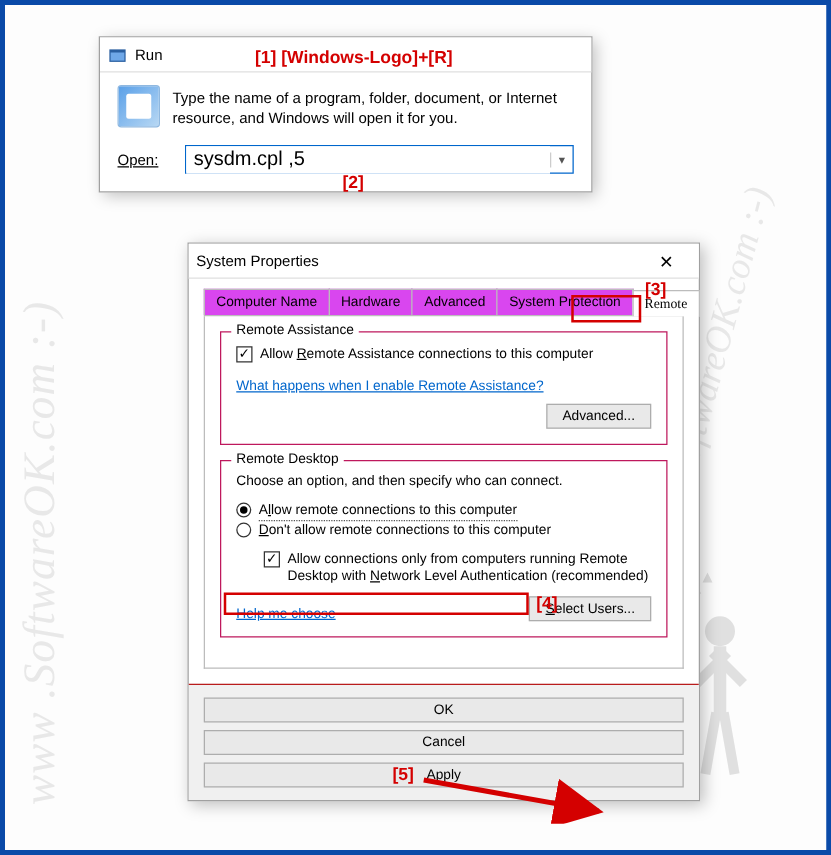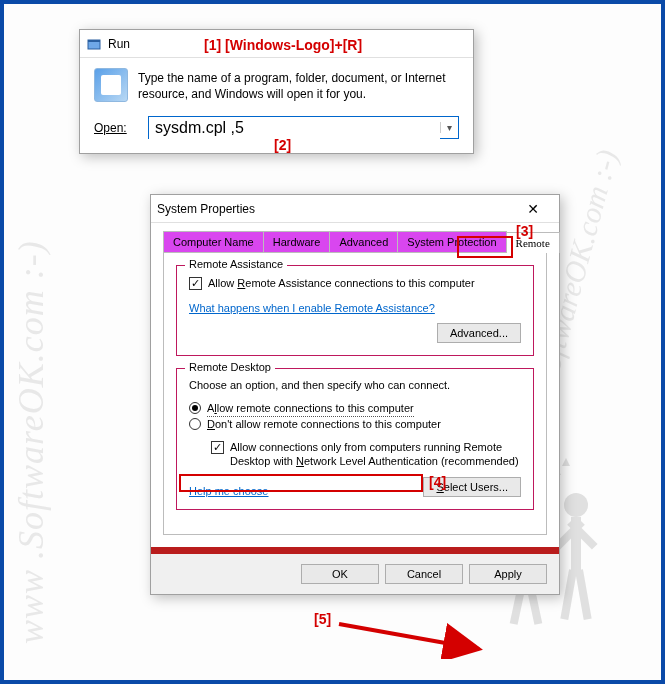--- a/index.html
+++ b/index.html
@@ -95,21 +95,21 @@
   .groupbox > .gb-title { position:absolute; top:-8px; left:8px; background:#fff; padding:0 4px; font-size:11px;}
   .chk-row { display:flex; align-items:flex-start; gap:6px; font-size:11px; line-height:1.35;}
   .chk { width:13px; height:13px; border:1px solid #333; display:inline-flex; align-items:center; justify-content:center; font-size:10px; margin-top:1px; flex-shrink:0;}
   .chk.checked:after { content:"✓"; color:#000; font-size:11px; line-height:1;}
   .radio { width:12px; height:12px; border:1px solid #333; border-radius:50%; display:inline-block; margin-top:1px; flex-shrink:0; position:relative;}
   .radio.checked:after { content:""; position:absolute; inset:2px; background:#000; border-radius:50%;}
   .link { color:#0066cc; text-decoration:underline; font-size:11px; cursor:default;}
   .btn { background:#e9e9e9; border:1px solid #adadad; padding:3px 12px; font-size:11px; min-width:78px; text-align:center; cursor:default;}
   .btn-row-right { display:flex; justify-content:flex-end; margin-top:8px;}
   .indent { margin-left:22px; margin-top:8px;}
-  .dlg-buttons { display:flex; justify-content:flex-end; gap:6px; padding:10px 12px; background:#f0f0f0; border-top:7px solid #b91c1c;}
+  .dlg-buttons { display:flex; justify-content:flex-end; gap:6px; padding:10px 12px; background:#f0f0f0; border-top:1px solid #b91c1c;flex-direction:column;}
   .underline-letter { text-decoration: underline; }
 
   
   .arrow {
     position:absolute;
     pointer-events:none;
   }
 </style>
 </head>
 <body>

